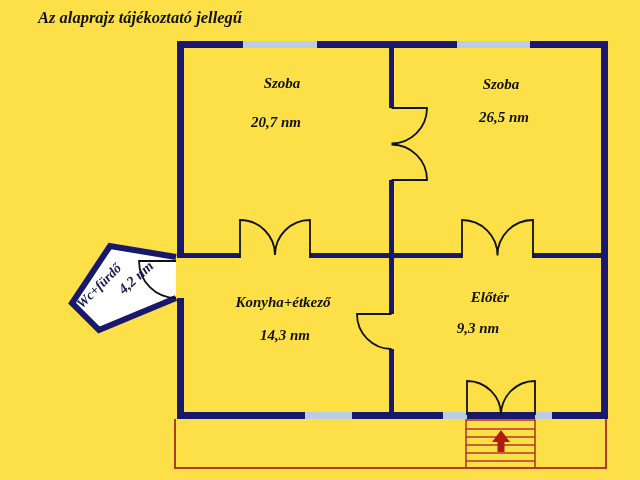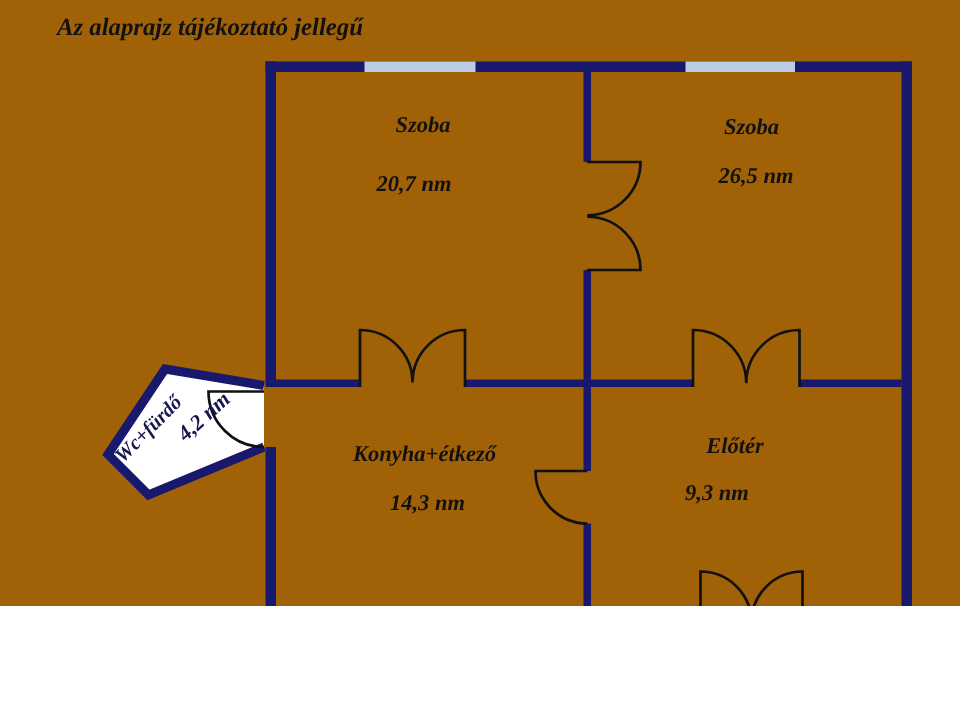--- a/index.html
+++ b/index.html
@@ -1,19 +1,19 @@
 <!DOCTYPE html>
 <html><head>
 <meta charset="utf-8">
 <style>
   html,body{margin:0;padding:0;background:#ffffff;}
   .canvas{
     position:relative;
-    width:640px;height:404px;
-    background:#a16207;
+    width:640px;height:480px;
+    background:#fde047;
     overflow:hidden;
     font-family:"Liberation Serif","DejaVu Serif",serif;
   }
   svg{display:block;}
   .plan-label{
     font-family:"Liberation Serif","DejaVu Serif",serif;
     font-weight:bold;font-style:italic;
   }
 </style>
 </head>

